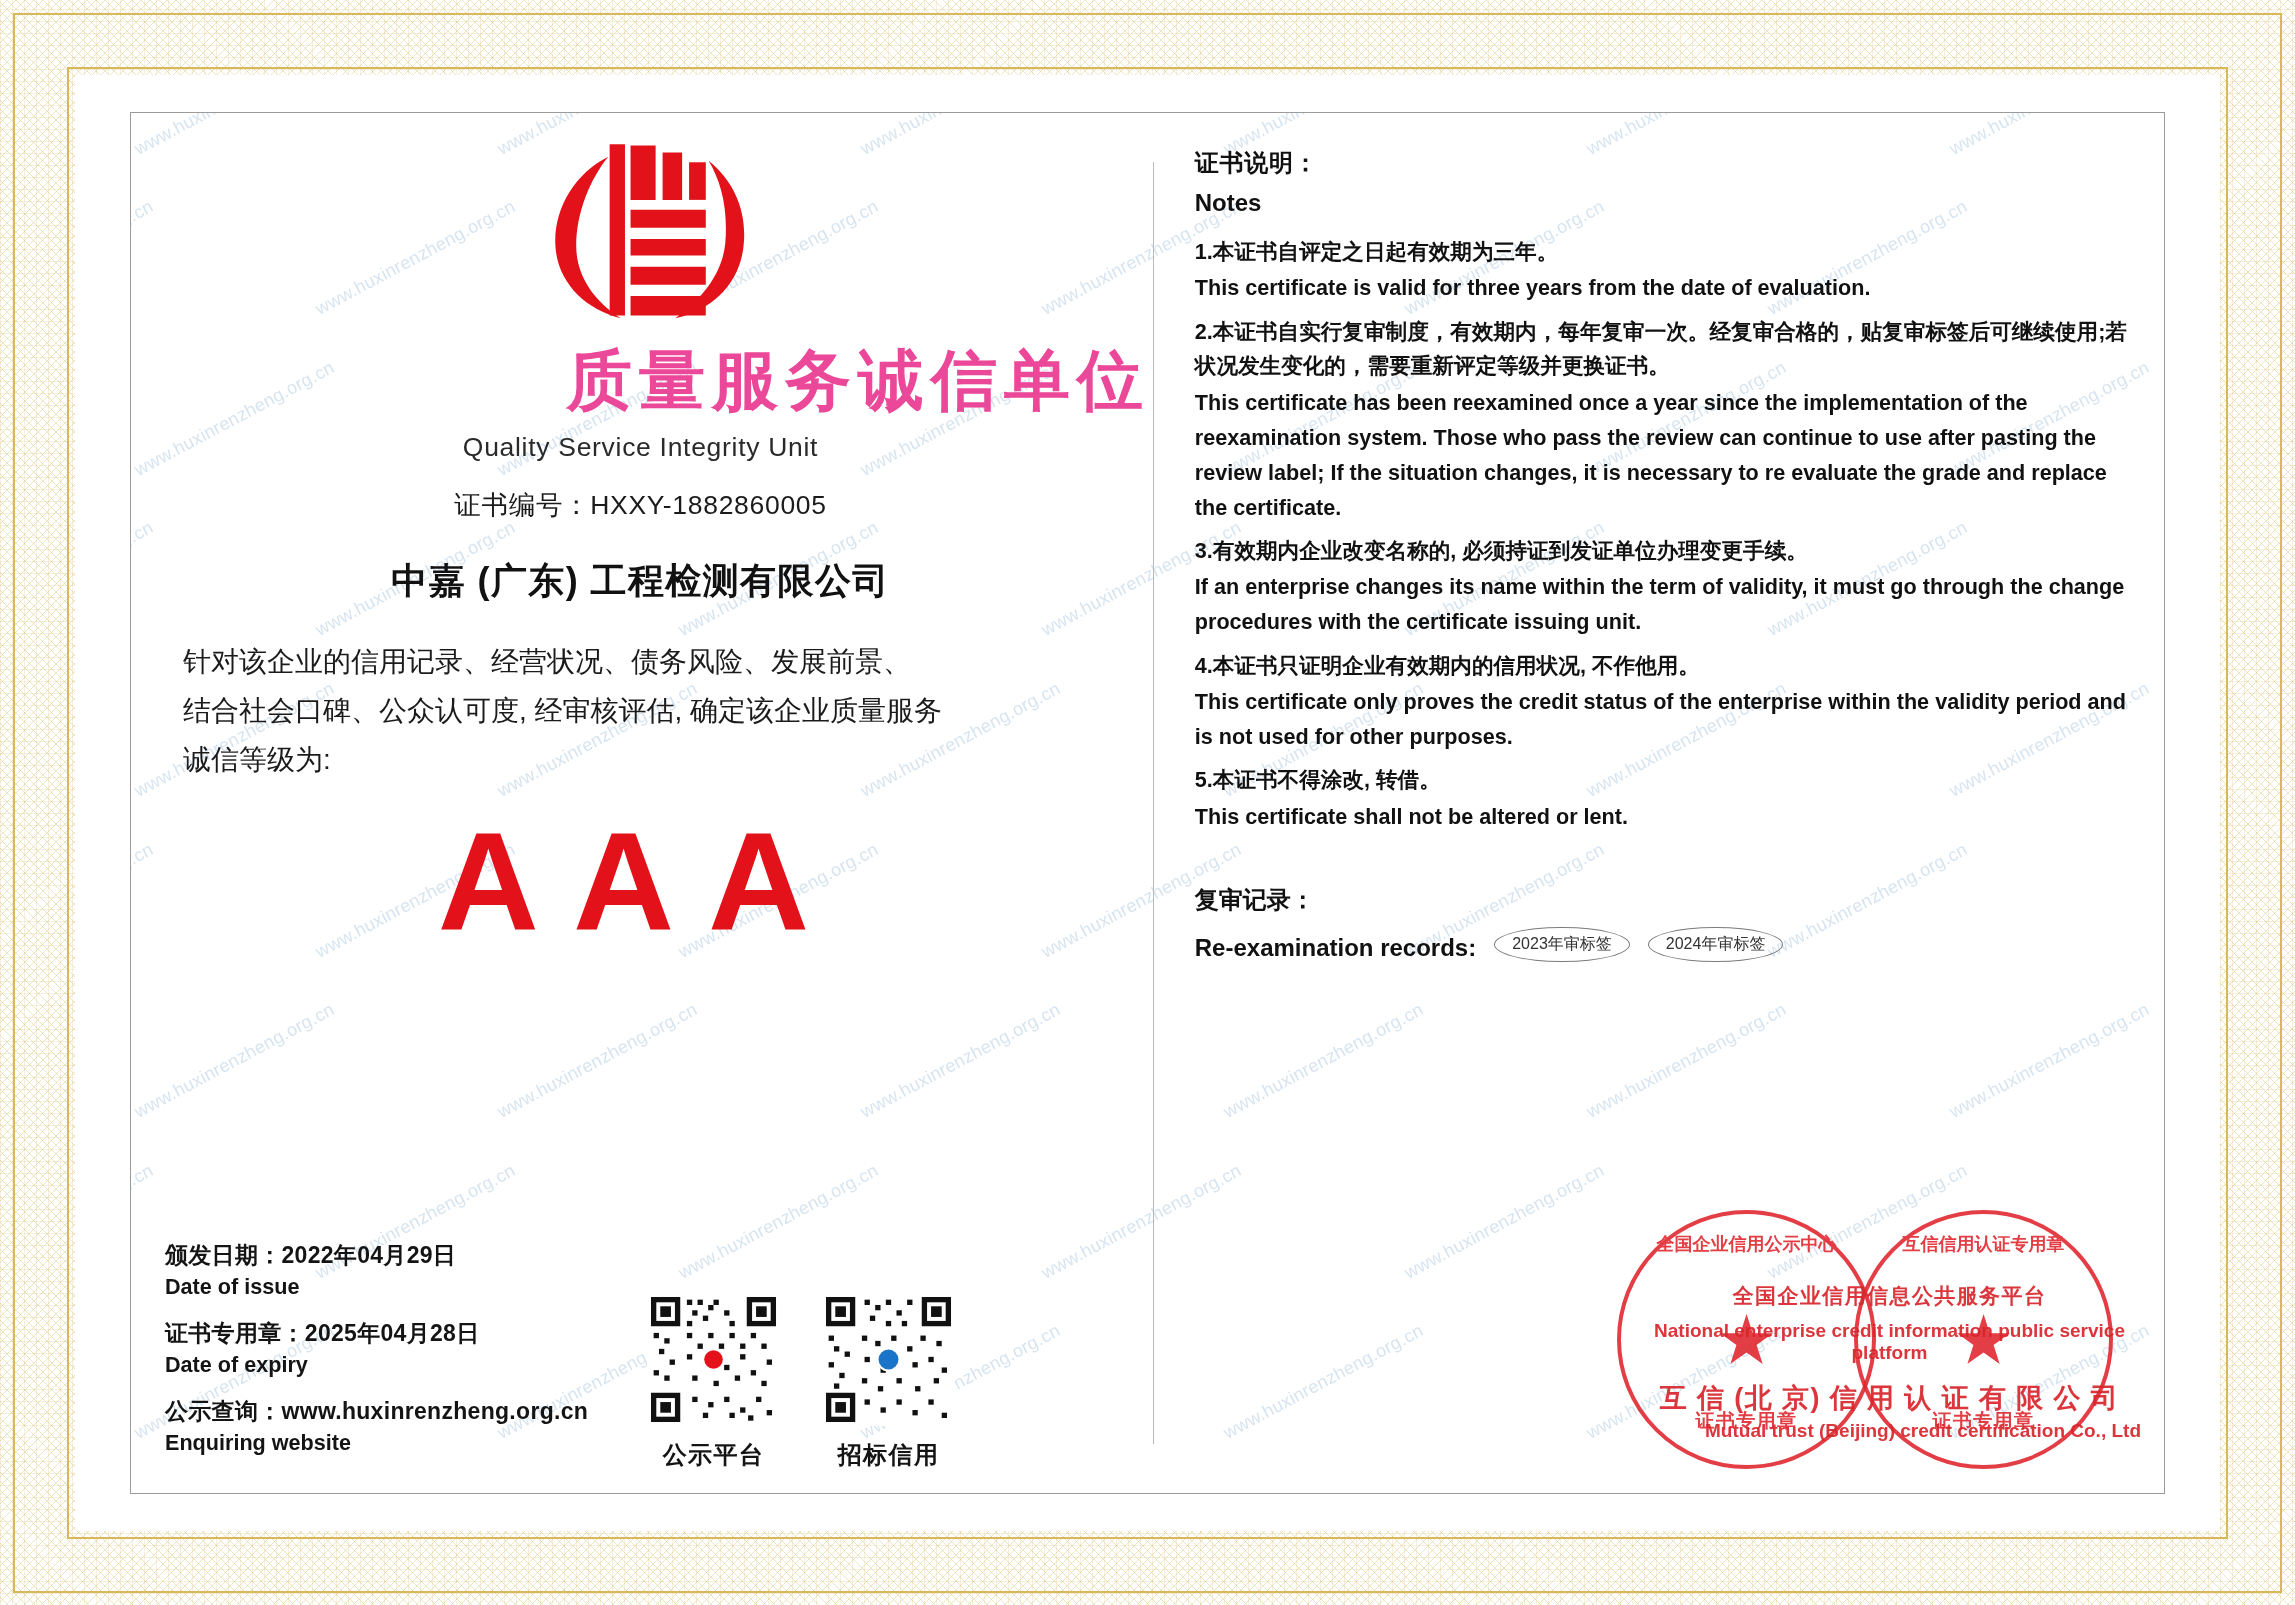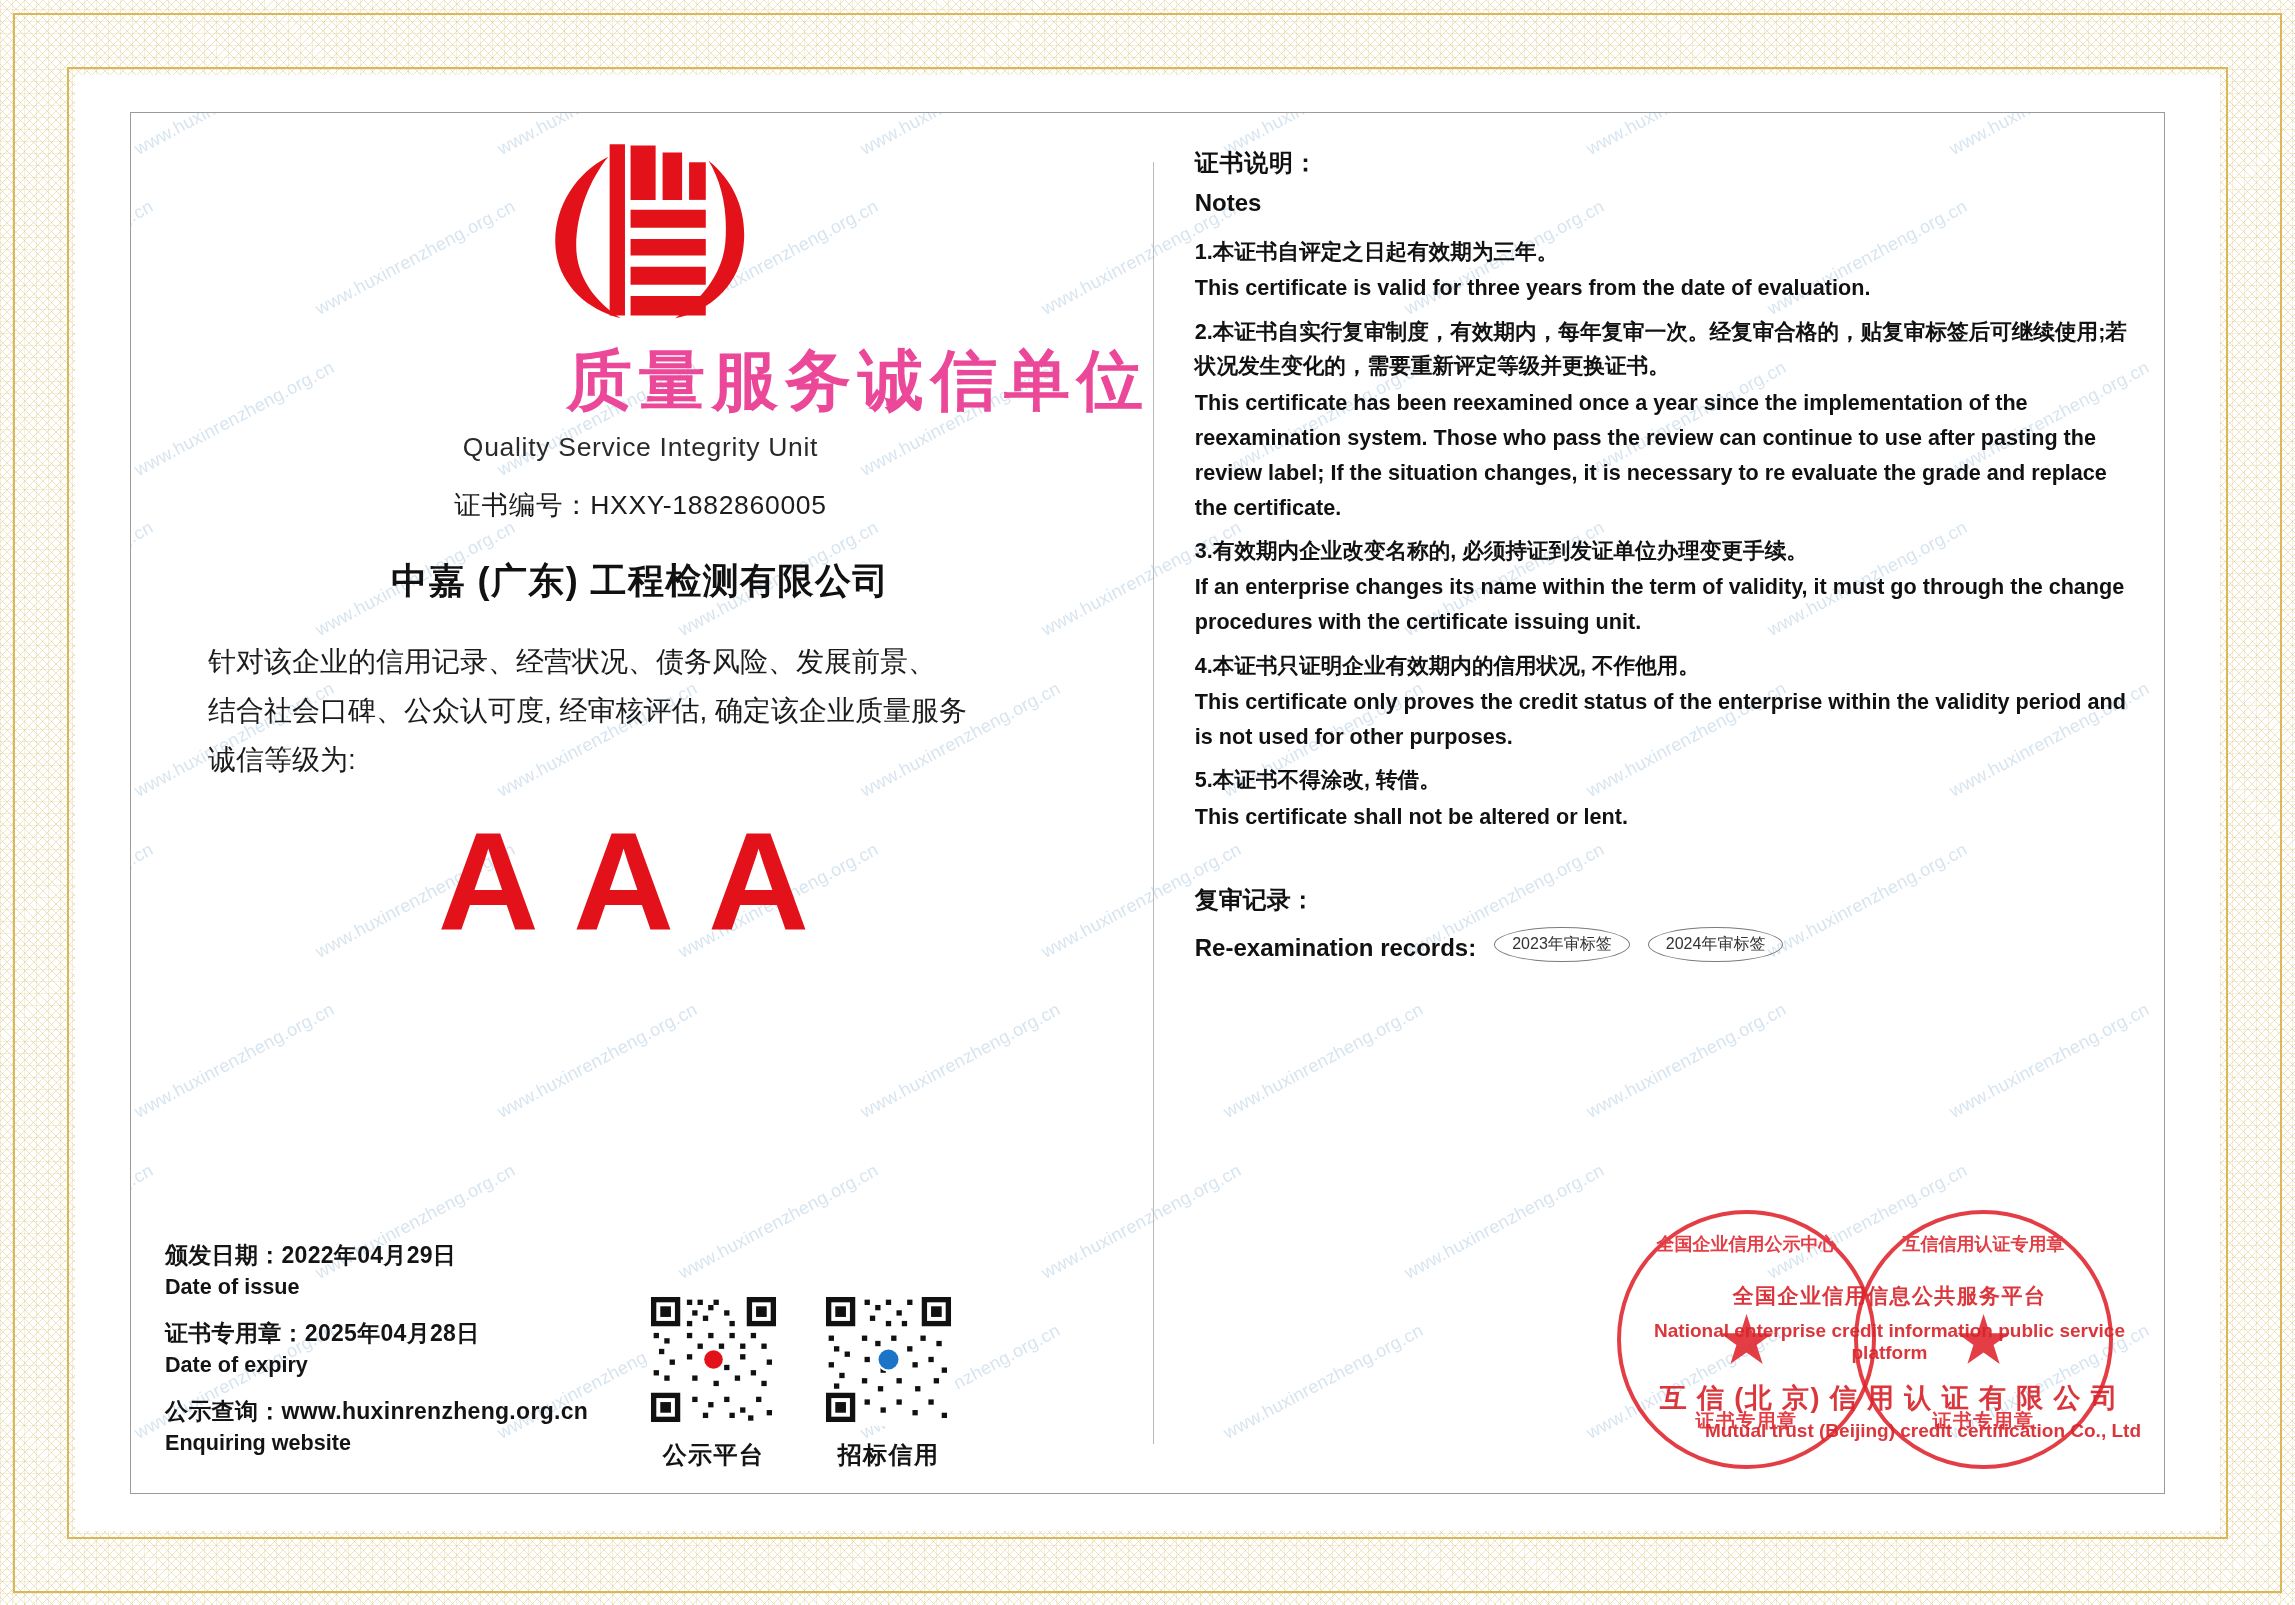--- a/index.html
+++ b/index.html
@@ -132,21 +132,21 @@
   }
   .company {
     text-align: center;
     font-size: 36px;
     font-weight: bold;
     color: #111111;
     margin-top: 34px;
     letter-spacing: 1.4px;
   }
   .body-para {
-    margin: 31px 77px 0 77px;
+    margin: 31px 77px 0 52px;
     font-size: 28px;
     color: #1b1b1b;
     line-height: 1.75;
     text-align: left;
   }
   .grade {
     text-align: center;
     color: #e3121a;
     font-size: 140px;
     font-weight: bold;

